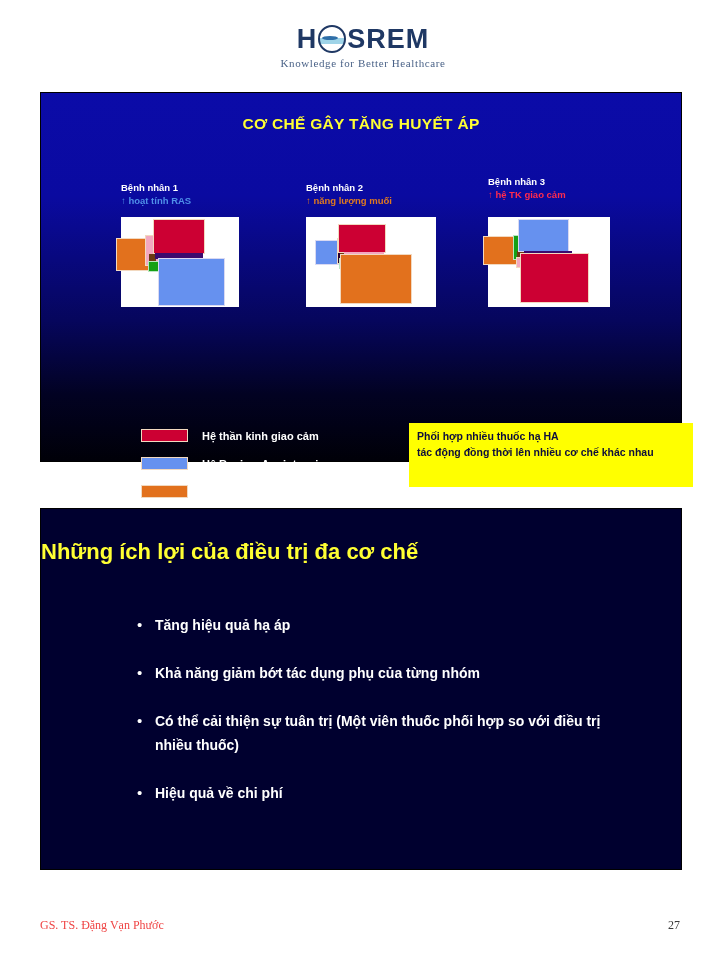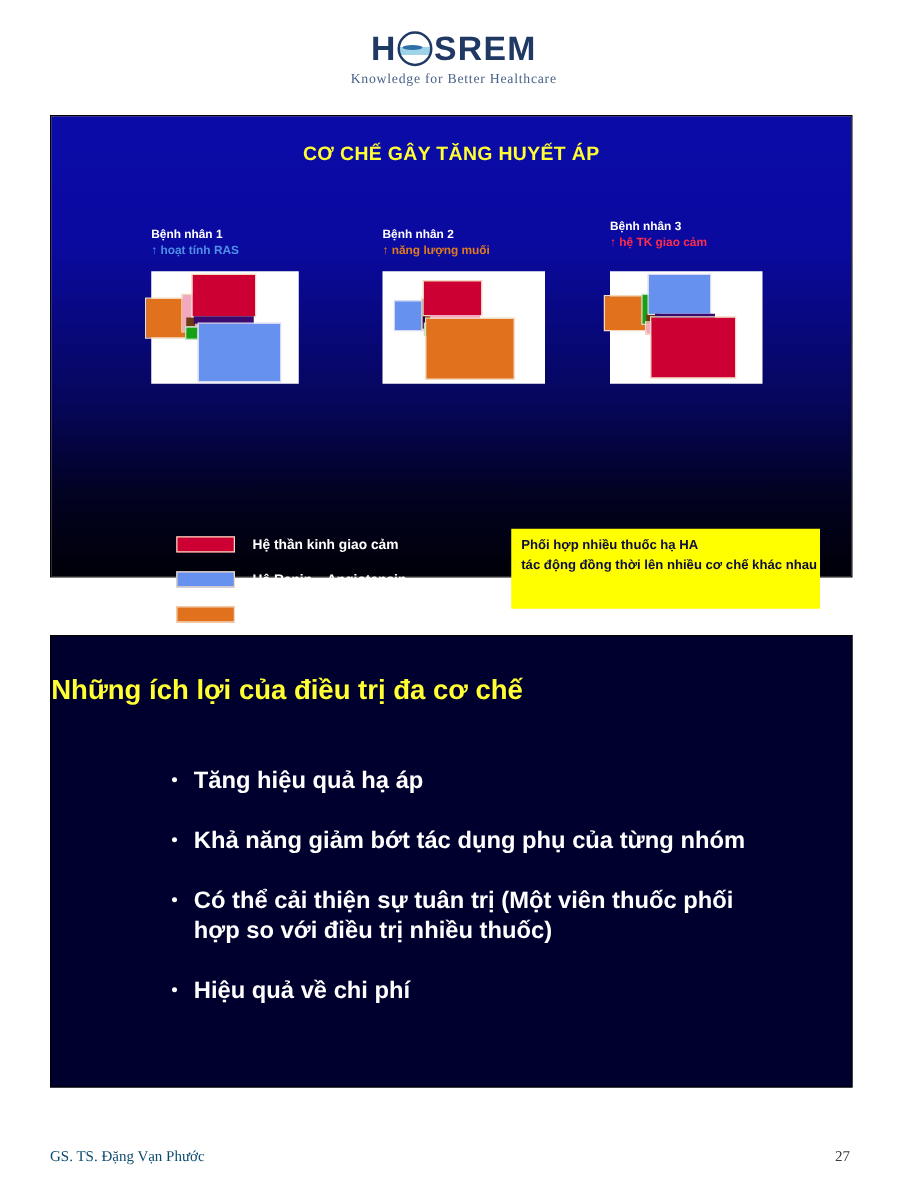--- a/index.html
+++ b/index.html
@@ -41,36 +41,36 @@
   .dbox{position:absolute;background:#ffffff;}
   .r{position:absolute;}
 
   
   .legend{position:absolute;left:100px;top:332px;}
   .leg-row{display:flex;align-items:center;height:21px;margin-bottom:7px;}
   .leg-sw{width:47px;height:13px;border:1px solid #f2d9c0;box-sizing:border-box;margin-right:14px;}
   .leg-txt{color:#ffffff;font-size:11px;font-weight:700;white-space:nowrap;}
 
   
-  .callout{position:absolute;left:368px;top:330px;width:247px;height:64px;
+  .callout{position:absolute;left:368px;top:330px;width:284px;height:64px;
            background:#ffff00;box-sizing:border-box;padding:5px 8px 0 8px;}
   .callout div{color:#0d0d3d;font-size:10.5px;font-weight:700;line-height:16px;white-space:nowrap;}
 
   
   .slide2{position:absolute;left:40px;top:508px;width:640px;height:360px;
           border:1.5px solid #000000;background:#00002f;}
   .s2-title{position:absolute;left:0;right:0;top:30px;text-align:left;
             color:#ffff33;font-size:22px;font-weight:700;}
   .bullets{position:absolute;left:96px;top:104px;width:470px;}
   .bullet{display:flex;margin-bottom:24px;}
   .bullet-dot{color:#ffffff;font-size:15px;line-height:24px;width:18px;flex:0 0 18px;}
-  .bullet-txt{color:#ffffff;font-size:19px;font-weight:700;line-height:24px;}
+  .bullet-txt{color:#ffffff;font-size:14px;font-weight:700;line-height:24px;}
 
   
-  .footer-name{position:absolute;left:40px;top:918px;color:#0c4a6e;font-size:12px;
+  .footer-name{position:absolute;left:40px;top:918px;color:#ef4444;font-size:12px;
                font-family:"Liberation Serif",serif;}
   .footer-page{position:absolute;right:40px;top:918px;color:#3a3a3a;font-size:12px;
                font-family:"Liberation Serif",serif;}
 </style>
 </head>
 <body>
 
 <div class="page">
 
   <div class="logo">

